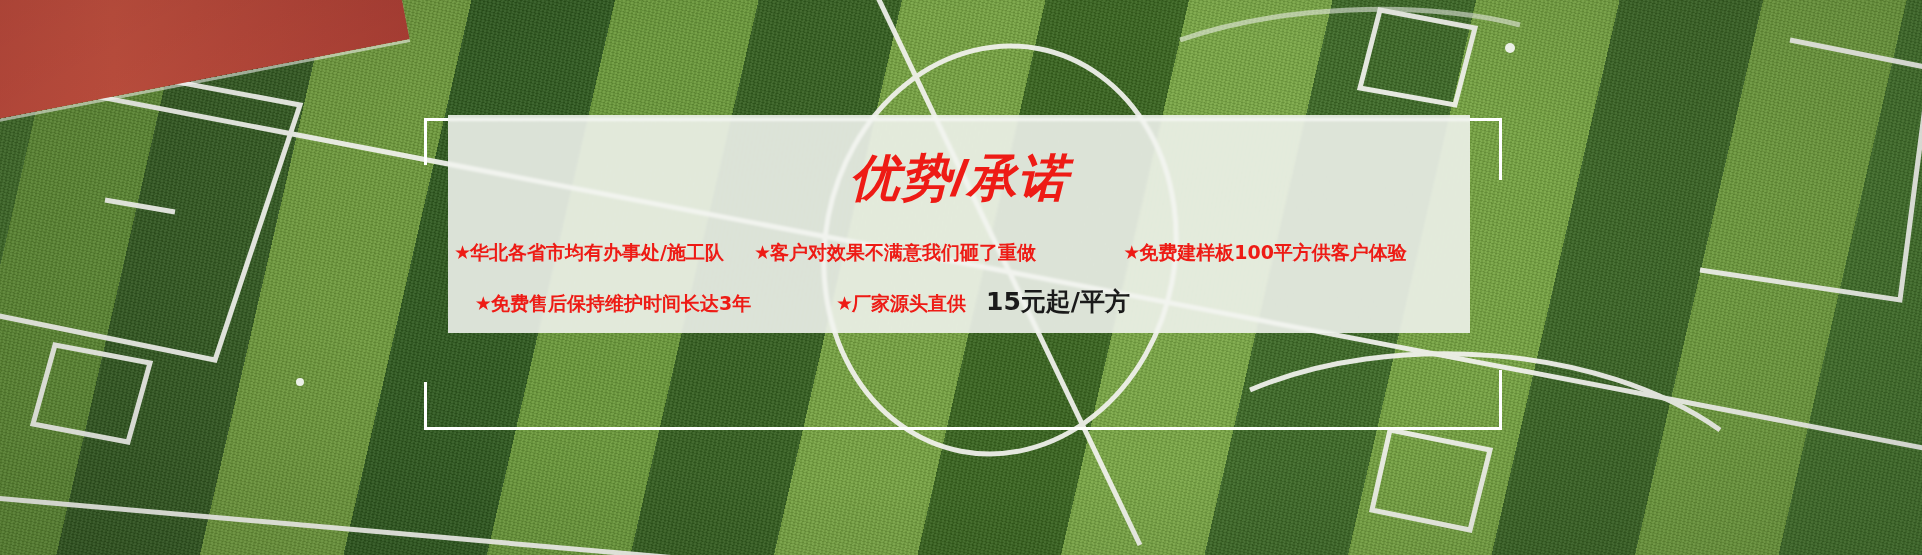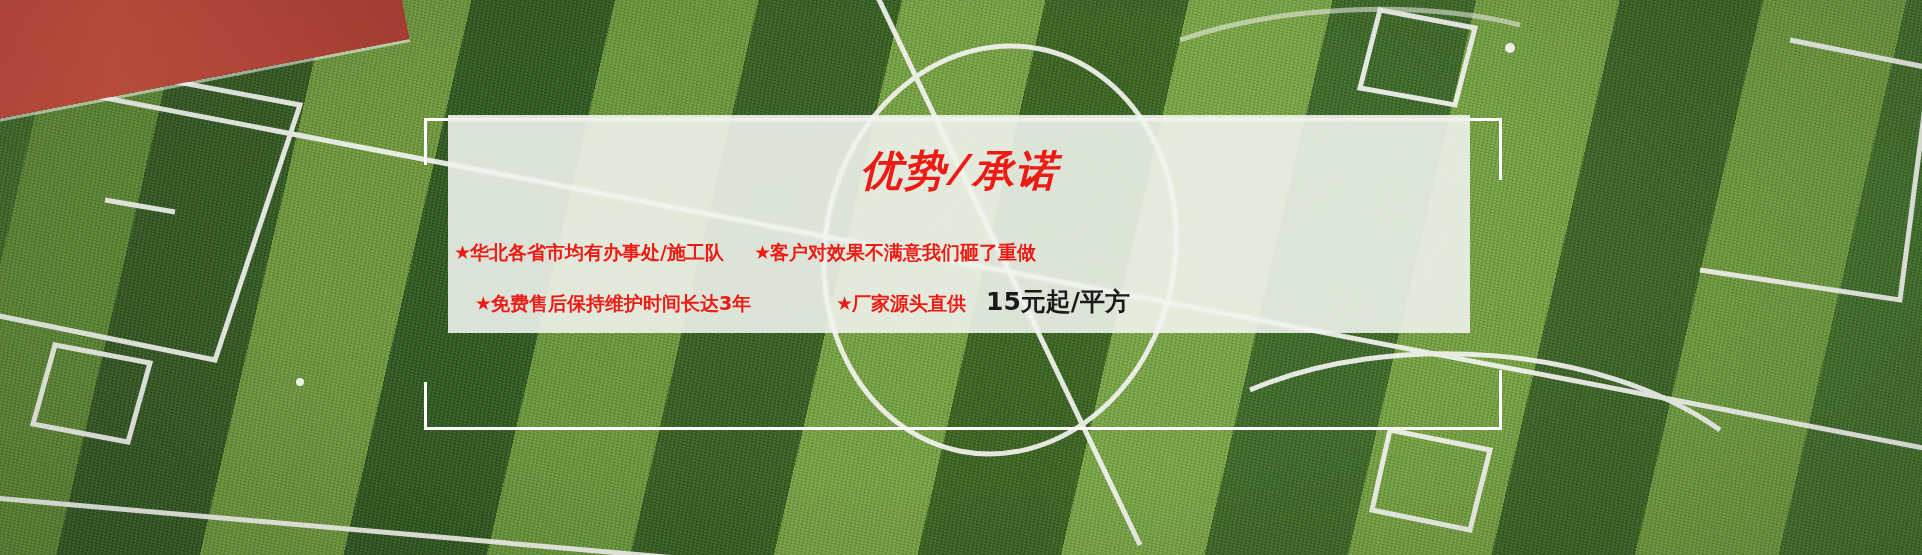--- a/index.html
+++ b/index.html
@@ -77,26 +77,26 @@
     background: rgba(243,245,240,0.88);
     backdrop-filter: blur(1px);
   }
 
   #title {
     position: absolute;
     left: 0; right: 0;
     top: 38px;
     text-align: center;
     color: #ee1b15;
-    font-size: 42px;
+    font-size: 50px;
     font-weight: bold;
     font-style: italic;
     letter-spacing: 1px;
     line-height: 1;
-    font-family: Liberation Mono, monospace;
+    font-family: Liberation Sans, sans-serif;
   }
 
   .rows { position: absolute; left: 0; right: 0; top: 112px; }
   .row {
     display: flex;
     align-items: baseline;
     height: 50px;
   }
   .cell {
     color: #ee1b15;
@@ -172,20 +172,23 @@
 
     <div class="rows">
 
       <div class="row">
         <div class="cell c1">
           <span class="star">★</span><span>华北各省市均有办事处/施工队</span>
         </div>
         <div class="cell c2">
           <span class="star">★</span><span>客户对效果不满意我们砸了重做</span>
         </div>
+        <div class="cell c3">
+          <span class="star">★</span><span>免费建样板100平方供客户体验</span>
+        </div>
       </div>
 
       <div class="row">
         <div class="cell c2">
           <span class="star">★</span><span>免费售后保持维护时间长达3年</span>
         </div>
         <div class="cell c3">
           <span class="star">★</span><span>厂家源头直供</span><span class="price">15元起/平方</span>
         </div>
       </div>

